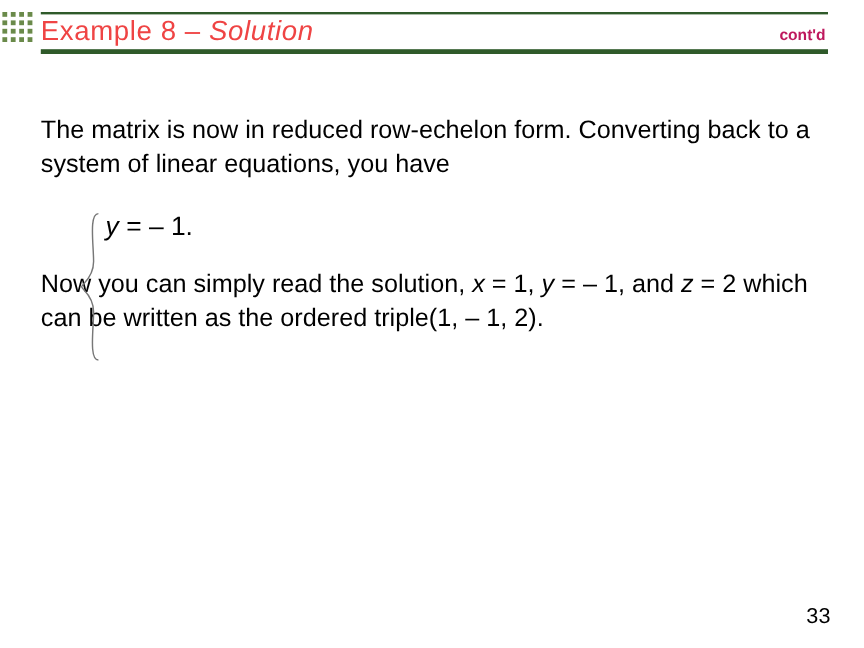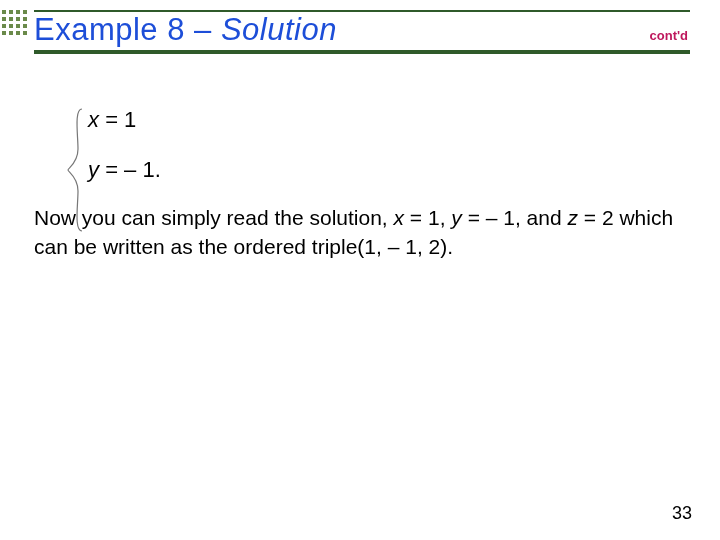--- a/index.html
+++ b/index.html
@@ -34,22 +34,22 @@
   }
   .title-row {
     display: flex;
     align-items: baseline;
     justify-content: space-between;
     border-top: 2px solid #2f5a2a;
     border-bottom: 4px solid #2f5a2a;
     padding: 0 0 2px 0;
   }
   .title {
-    font-size: 31px;
-    color: #1d4ed8;
+    font-size: 23px;
+    color: #ef4444;
     letter-spacing: 0.5px;
     white-space: nowrap;
   }
   .title .eg { font-style: normal; }
   .title .sol { font-style: italic; }
   .contd {
     font-size: 13px;
     font-weight: bold;
     color: #be185d;
     padding-right: 2px;
@@ -116,29 +116,26 @@
 <div class="title-wrap">
   <div class="title-row">
     <div class="title">
       <span class="eg">Example 8 – </span><span class="sol">Solution</span>
     </div>
     <div class="contd">cont'd</div>
   </div>
 </div>
 
 <div class="body">
+  <div class="para1">The matrix is now in reduced row-echelon form. Converting back to a system of linear equations, you have</div>
 
   <div class="eqs">
     <svg class="brace" viewBox="0 0 22 126" preserveAspectRatio="none">
       <path d="M16 2 C8 2 12 28 12 42 C12 56 2 61 2 63 C2 65 12 70 12 84 C12 98 8 124 16 124" fill="none" stroke="#777" stroke-width="1.2"></path>
     </svg>
-    <div class="eq">
-      <span>x</span>
-      <span class="op">= 1</span>
-    </div>
     <div class="eq">
       <span>y</span>
       <span class="op">= – 1.</span>
     </div>
   </div>
 
   <div class="para2">
     <span>Now you can simply read the solution, </span><span class="it">x</span><span> = 1, </span><span class="it">y</span><span> = – 1, and </span><span class="it">z</span><span> = 2 which can be written as the ordered triple(1, – 1, 2).</span>
   </div>
 </div>

